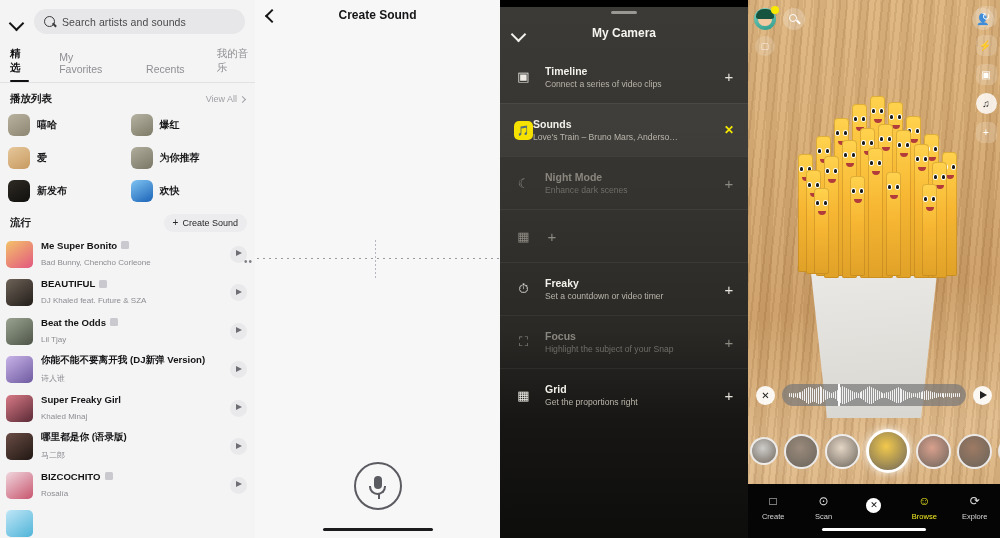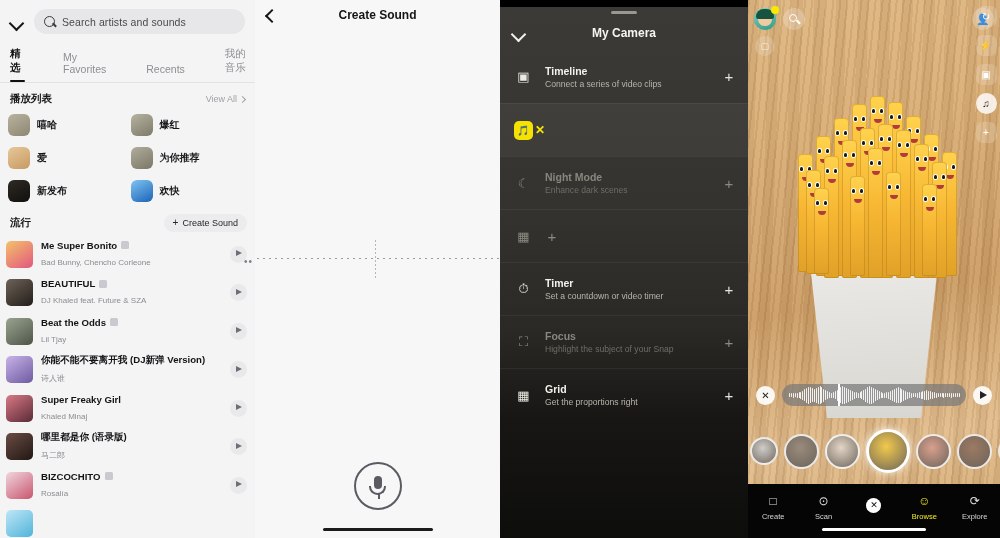--- a/index.html
+++ b/index.html
@@ -15,21 +15,21 @@
   .chev-down { width:18px; height:18px; flex:0 0 auto; position:relative; }
   .chev-down::after { content:""; position:absolute; left:3px; top:5px; width:9px; height:9px;
      border-right:2.2px solid #161616; border-bottom:2.2px solid #161616; transform:rotate(45deg); }
   .search-box { flex:1; height:25px; background:#e7e7e9; border-radius:13px; display:flex;
      align-items:center; gap:6px; padding:0 10px; }
   .mag { width:12px; height:12px; position:relative; flex:0 0 auto; }
   .mag::before { content:""; position:absolute; left:0; top:0; width:9px; height:9px; border:1.7px solid #3a3a3c; border-radius:50%; }
   .mag::after { content:""; position:absolute; left:8px; top:8px; width:5px; height:1.7px; background:#3a3a3c; transform:rotate(45deg); }
   .search-ph { font-size:10.5px; color:#4a4a4e; letter-spacing:.1px; }
 
-  .tabs { display:flex; align-items:flex-end; gap:12px; padding:2px 0 0 0; position:relative; }
+  .tabs { display:flex; align-items:flex-end; gap:4px; padding:2px 0 0 0; position:relative; }
   .tab { font-size:10.5px; color:#8e8e93; padding:5px 0 7px 0; position:relative; }
   .tab.active { color:#101012; font-weight:bold; }
   .tab.active::after { content:""; position:absolute; left:0; right:0; bottom:0; height:2.2px; background:#101012; border-radius:2px;}
   .tab-0 { margin-left:10px; }
   .tab-1 { margin-left:26px; }
   .tab-2 { margin-left:28px; }
   .tab-3 { margin-left:28px; }
   .tabs-rule { height:1px; background:#e2e2e4; }
 
   .sec-head { display:flex; align-items:center; justify-content:space-between; padding:9px 10px 4px 10px; }
@@ -333,38 +333,42 @@
         <div class="opt">
           <span class="opt-icon" style="display:flex;align-items:center;justify-content:center;font-size:13px">▣</span>
           <span class="opt-txt">
             <span class="opt-name" style="display:block">Timeline</span>
             <span class="opt-sub" style="display:block">Connect a series of video clips</span>
           </span>
           <span class="opt-act">+</span>
         </div>
         <div class="opt sounds-row">
           <span class="sound-chip-ic"></span>
+          <span class="opt-txt">
+            <span class="opt-name" style="display:block">Sounds</span>
+            <span class="opt-sub" style="display:block">Love's Train – Bruno Mars, Anderso…</span>
+          </span>
           <span class="opt-act">✕</span>
         </div>
         <div class="opt dim">
           <span class="opt-icon" style="display:flex;align-items:center;justify-content:center;font-size:13px">☾</span>
           <span class="opt-txt">
             <span class="opt-name" style="display:block">Night Mode</span>
             <span class="opt-sub" style="display:block">Enhance dark scenes</span>
           </span>
           <span class="opt-act">+</span>
         </div>
         <div class="opt dim">
           <span class="opt-icon" style="display:flex;align-items:center;justify-content:center;font-size:13px">▦</span>
           <span class="opt-act">+</span>
         </div>
         <div class="opt">
           <span class="opt-icon" style="display:flex;align-items:center;justify-content:center;font-size:13px">⏱</span>
           <span class="opt-txt">
-            <span class="opt-name" style="display:block">Timer</span>
+            <span class="opt-name" style="display:block">Freaky</span>
             <span class="opt-sub" style="display:block">Set a countdown or video timer</span>
           </span>
           <span class="opt-act">+</span>
         </div>
         <div class="opt dim">
           <span class="opt-icon" style="display:flex;align-items:center;justify-content:center;font-size:13px">⛶</span>
           <span class="opt-txt">
             <span class="opt-name" style="display:block">Focus</span>
             <span class="opt-sub" style="display:block">Highlight the subject of your Snap</span>
           </span>

